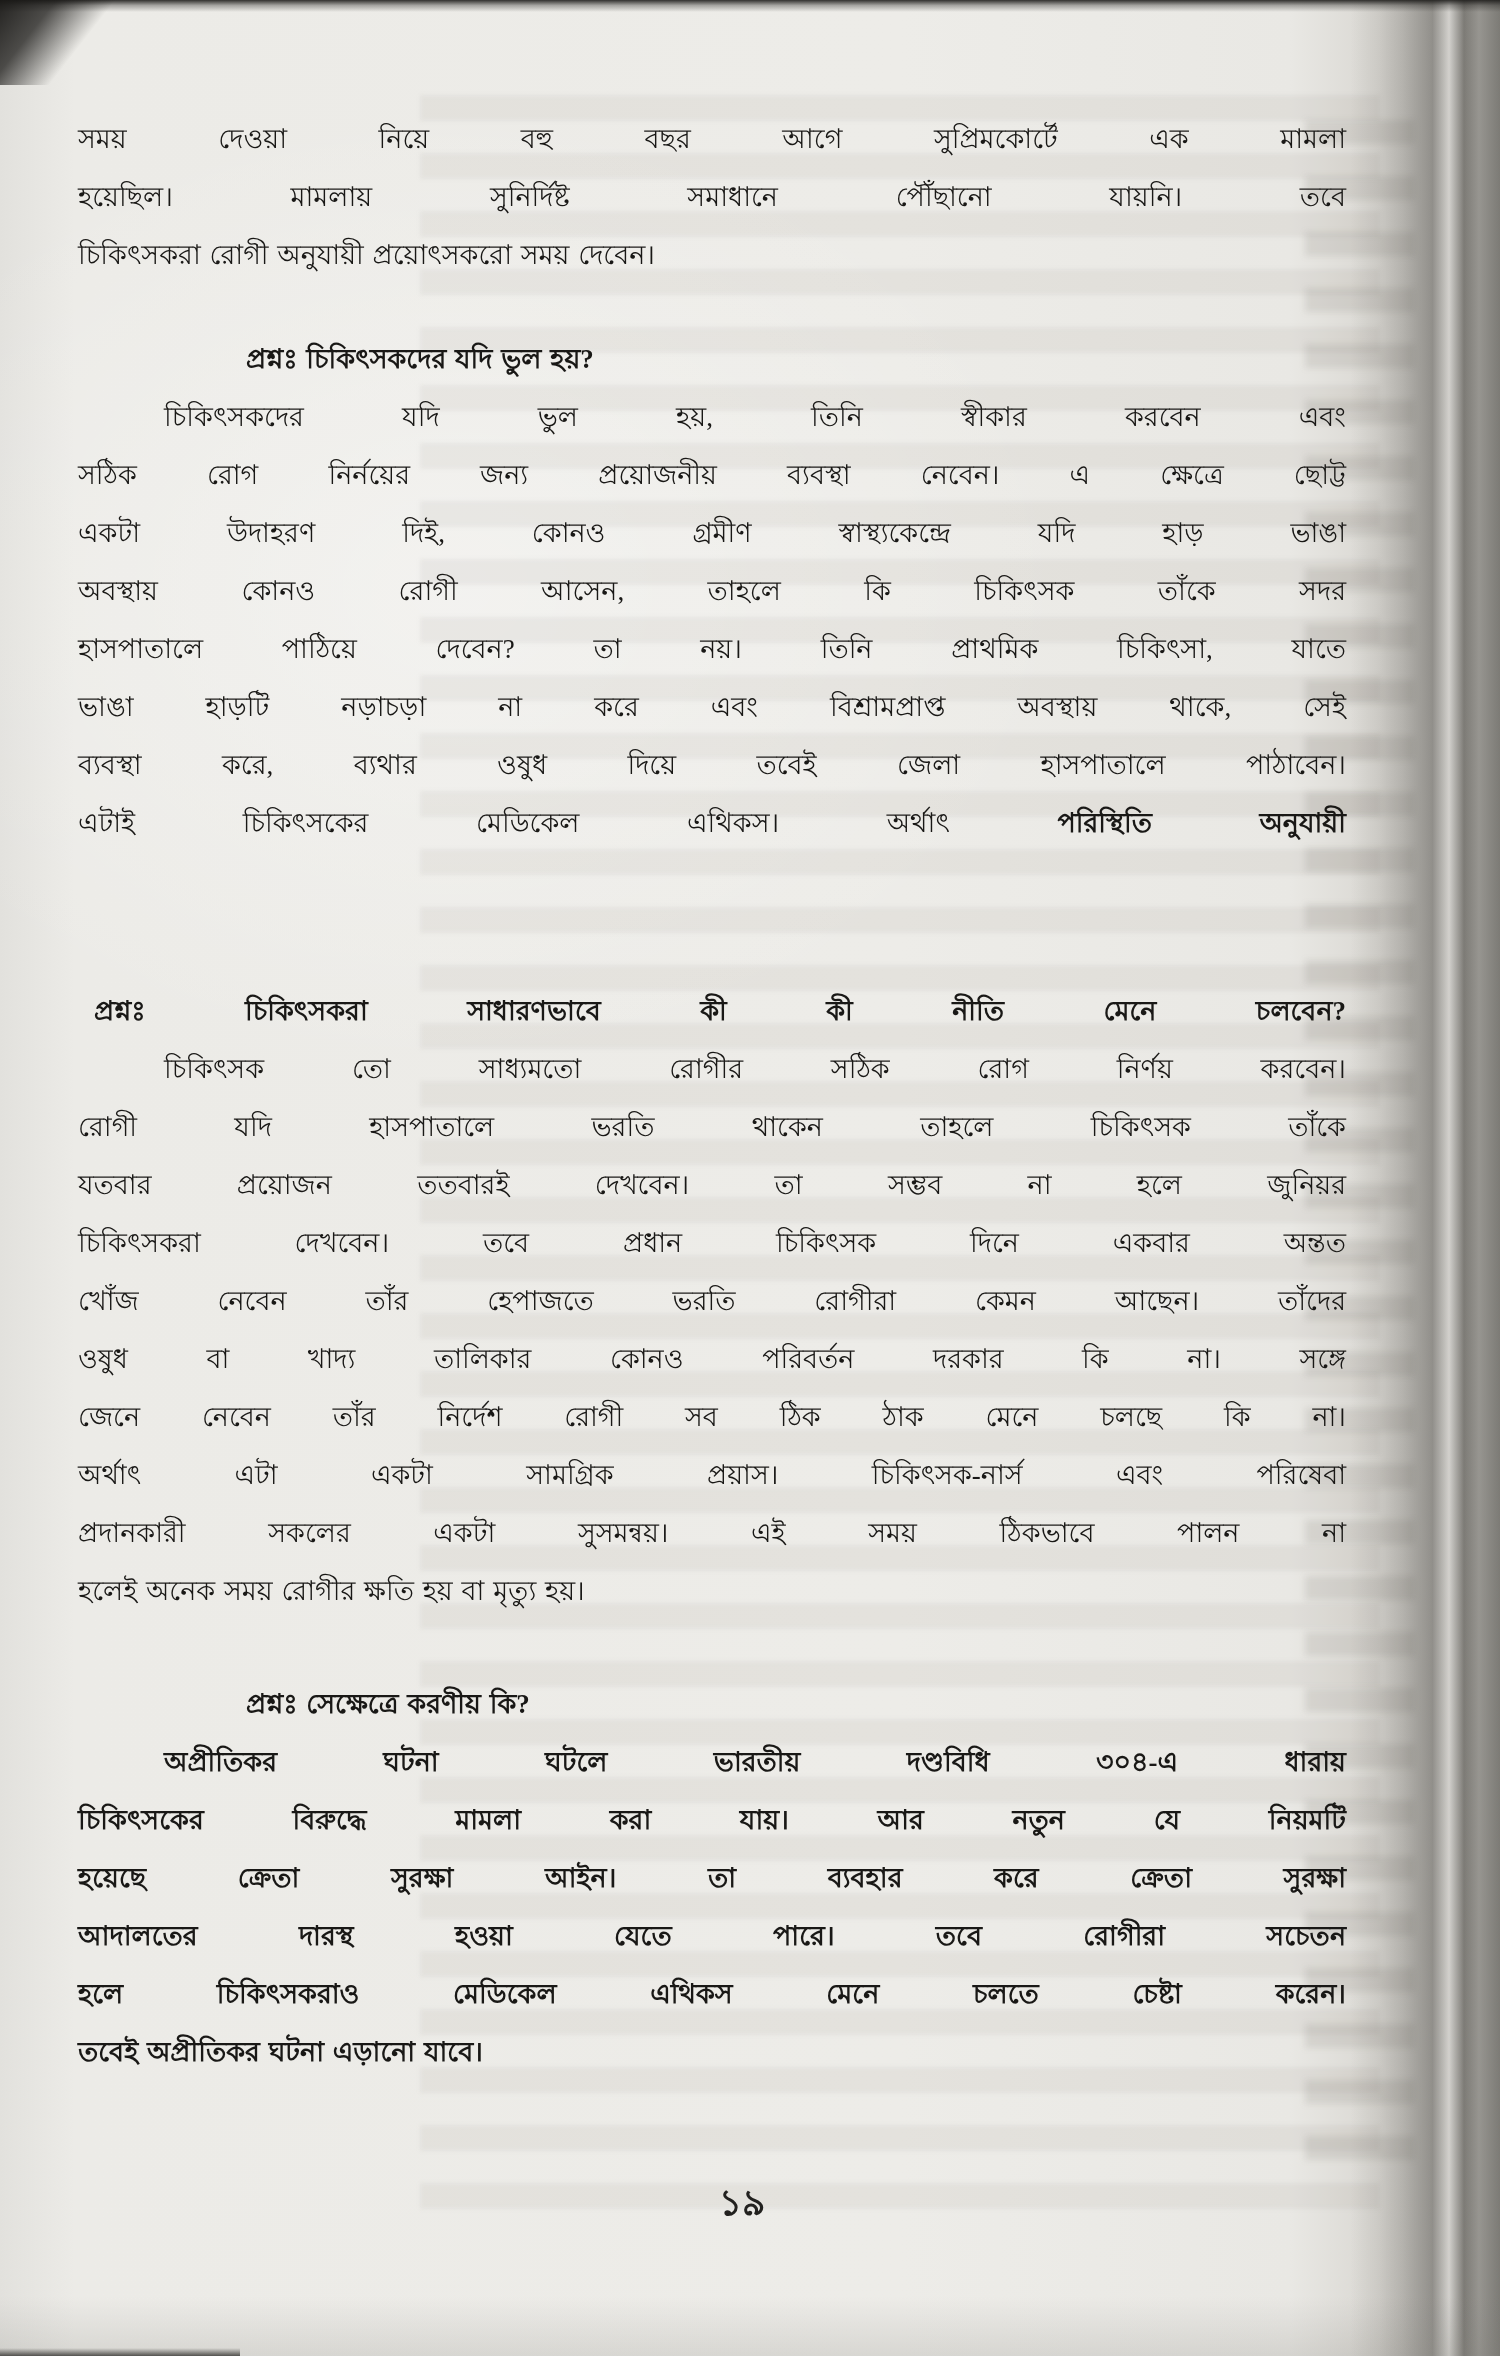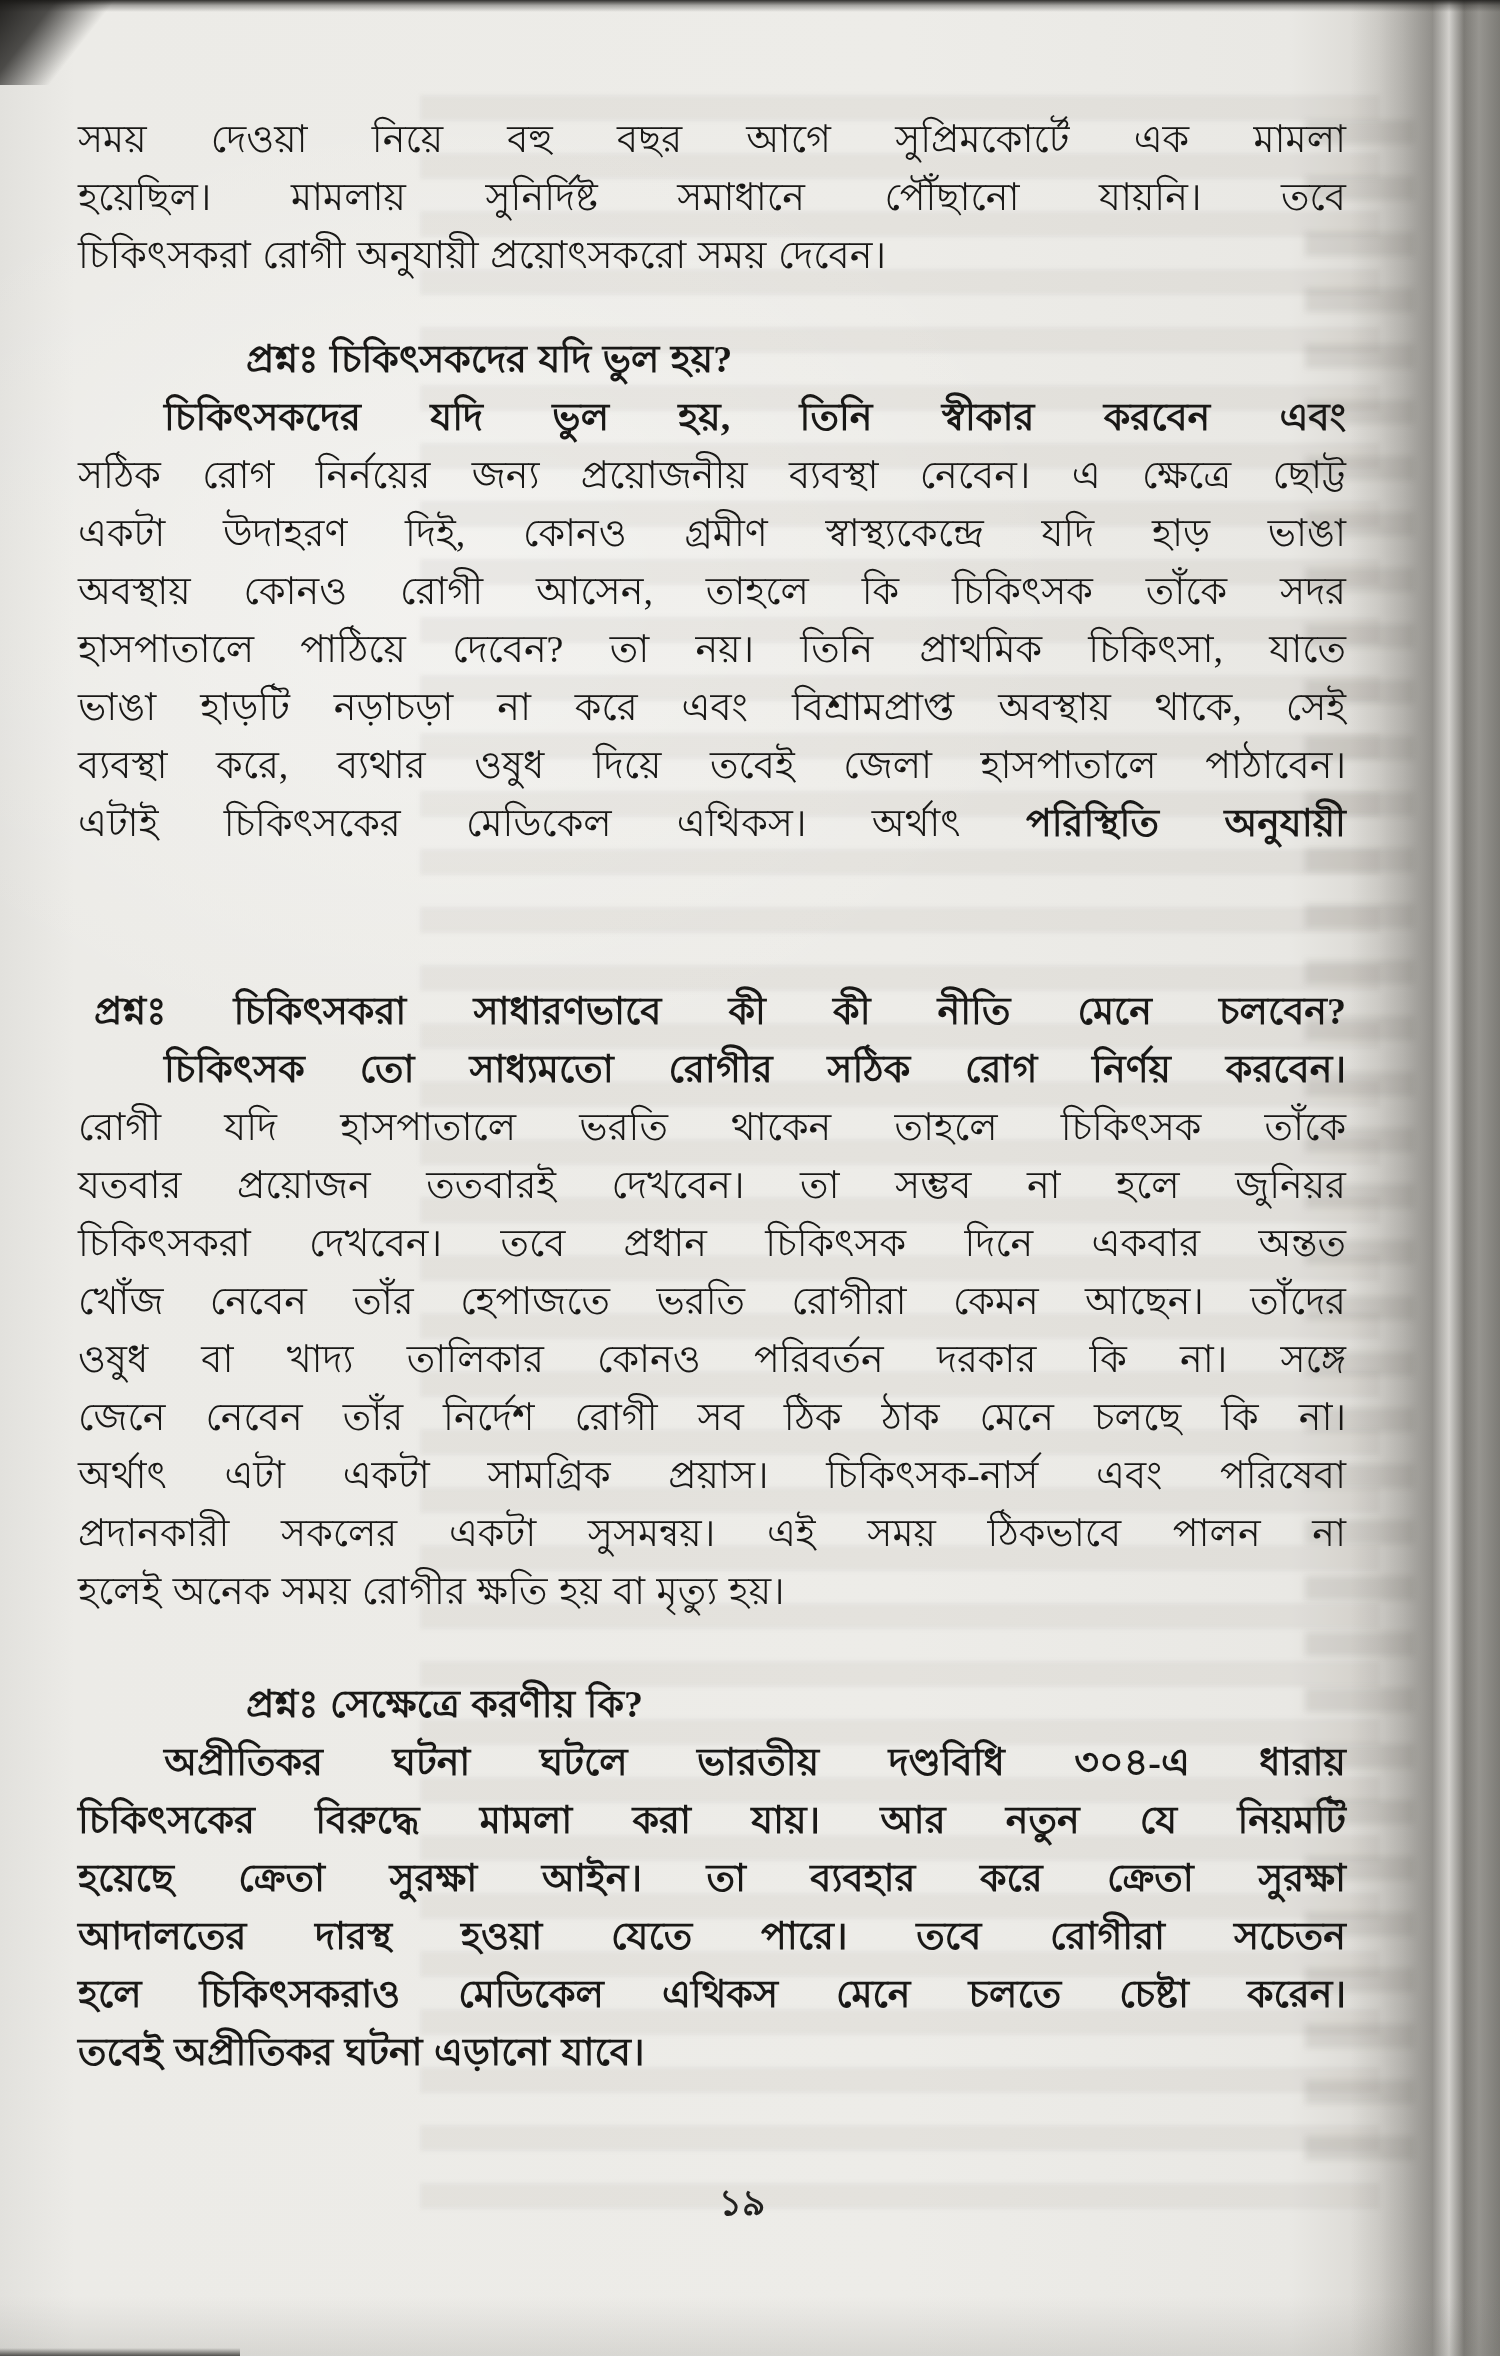--- a/index.html
+++ b/index.html
@@ -36,27 +36,27 @@
   .ghost{position:absolute;left:420px;top:95px;width:960px;height:2120px;
     background:repeating-linear-gradient(180deg,rgba(110,104,94,0.07) 0 26px,rgba(0,0,0,0) 26px 58px);
     filter:blur(2px);pointer-events:none;}
   .ghost-margin{position:absolute;right:85px;top:120px;width:110px;height:2050px;
     background:repeating-linear-gradient(180deg,rgba(100,95,85,0.12) 0 24px,rgba(0,0,0,0) 24px 56px);
     filter:blur(3px);pointer-events:none;}
 
   
   .content{
     position:absolute;left:78px;top:110px;width:1268px;
-    color:#191816;font-size:38px;line-height:58px;
+    color:#191816;font-size:27px;line-height:58px;
     text-rendering:optimizeLegibility;
   }
   .content p{margin:0;}
   .line{height:58px;overflow:visible;word-spacing:2px;}
   .line.j{text-align:justify;text-align-last:justify;}
-  .line.indent{text-indent:86px;font-weight:bold;}
+  .line.indent{text-indent:86px;}
   .b,.line.b{font-weight:bold;}
   .block.question .line{font-weight:bold;}
   .block.q-indent .line{padding-left:168px;margin-top:46px;}
   .block.gap-lg{margin-top:130px;margin-left:16px;}
   .block.gap-sm{margin-top:55px;}
   .page-number{
     position:absolute;left:78px;top:2175px;width:1268px;
     text-align:center;padding-left:60px;box-sizing:border-box;
     color:#22211f;font-size:36px;font-weight:bold;
   }

